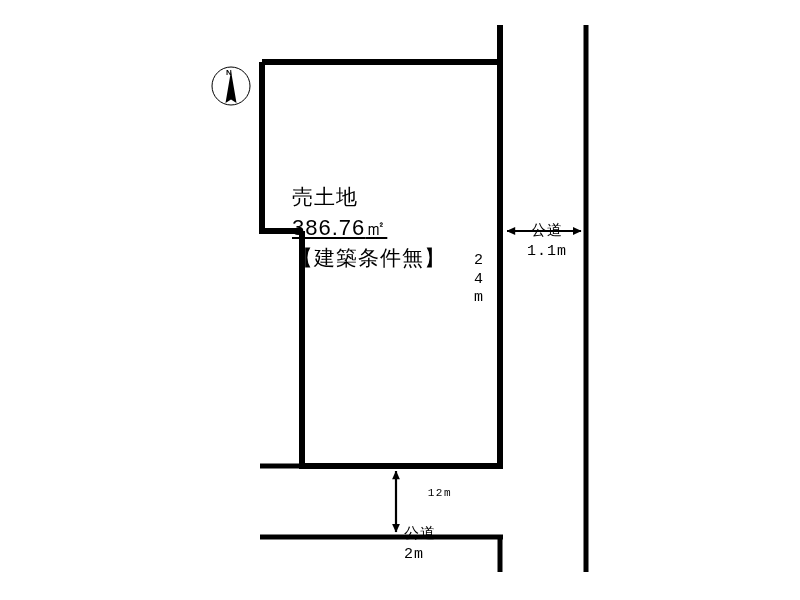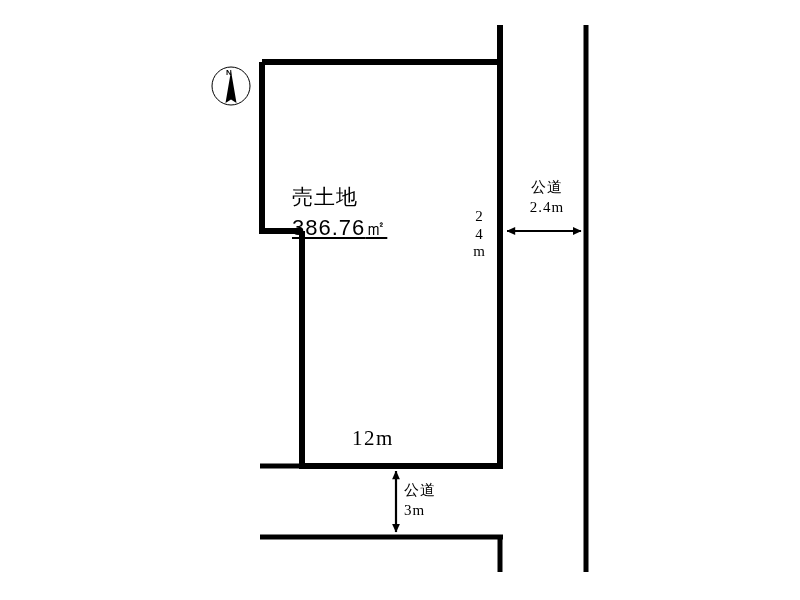--- a/index.html
+++ b/index.html
@@ -31,22 +31,23 @@
     top: 0;
     left: 0;
     width: 800px;
     height: 600px;
     pointer-events: none;
   }
   .lbl {
     position: absolute;
     color: #000000;
     white-space: nowrap;
-    font-family: Liberation Serif, serif;
+    font-family: Liberation Mono, monospace;
     letter-spacing: 0.5px;
+    margin-top: 44px;
   }
   
   #parcel-info {
     position: absolute;
     left: 292px;
     top: 182px;
     width: 220px;
     line-height: 1.42;
   }
   #parcel-info .line {
@@ -74,24 +75,24 @@
     width: 70px;
   }
   #road-bottom-label {
     left: 404px;
     top: 481px;
     width: 60px;
     text-align: left;
   }
   #dim-width-label {
     left: 352px;
-    top: 426px;
+    top: 443px;
     width: 100px;
-    text-align: left;
-    font-size: 21px;
+    text-align: right;
+    font-size: 11px;
     letter-spacing: 1.5px;
   }
   #dim-depth-label {
     left: 470px;
     top: 208px;
     font-size: 15px;
     letter-spacing: 1.5px;
     writing-mode: vertical-rl;
     text-orientation: upright;
     transform: none;
@@ -163,30 +164,31 @@
     </g>
   </svg>
 
   <div class="text-layer">
 
     <span class="compass-n">N</span>
 
     <div id="parcel-info">
       <div class="line">売土地</div>
       <div class="line area"><span>386.76</span><span class="unit">㎡</span></div>
+      <div class="line">【建築条件無】</div>
     </div>
 
     <div class="lbl road-label" id="road-right-label">
       <div>公道</div>
-      <div>2.4m</div>
+      <div>1.1m</div>
     </div>
 
     <div class="lbl road-label" id="road-bottom-label">
       <div>公道</div>
-      <div>3m</div>
+      <div>2m</div>
     </div>
 
     <div class="lbl" id="dim-width-label">12m</div>
 
     <div class="lbl" id="dim-depth-label">24m</div>
 
   </div>
 </div>
 
 </body></html>

